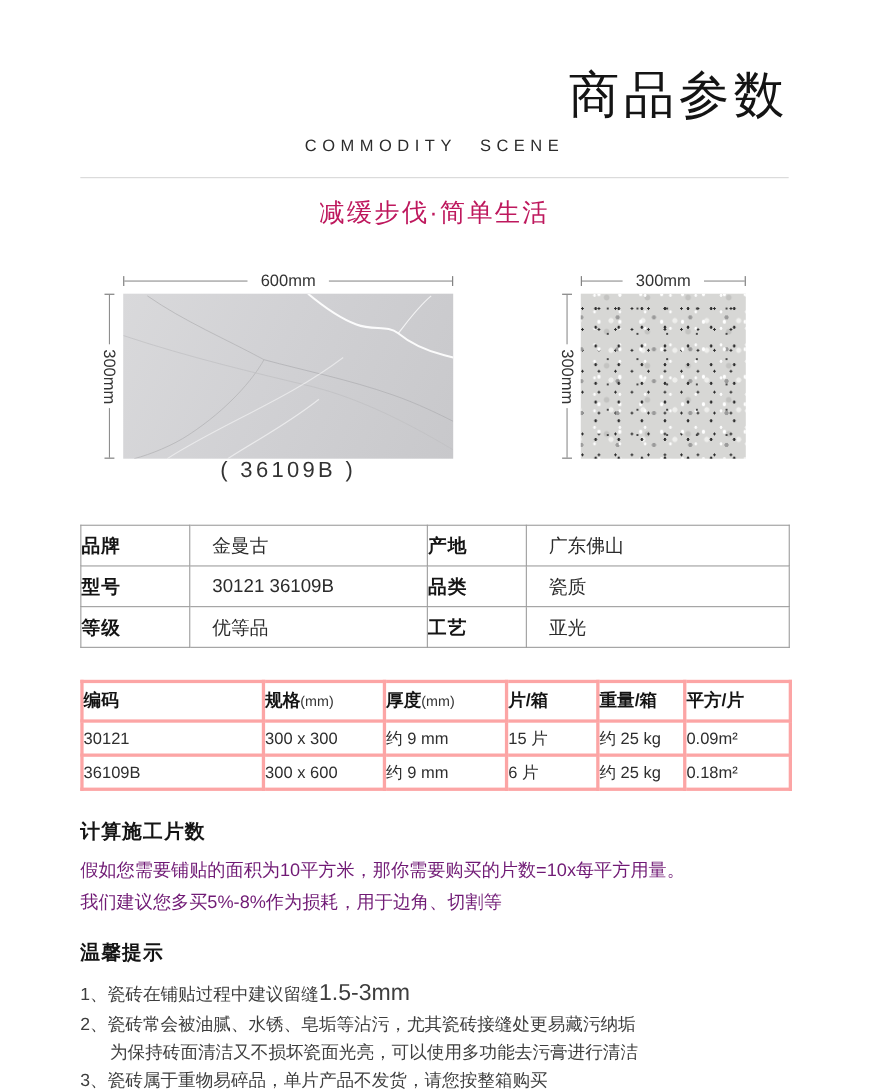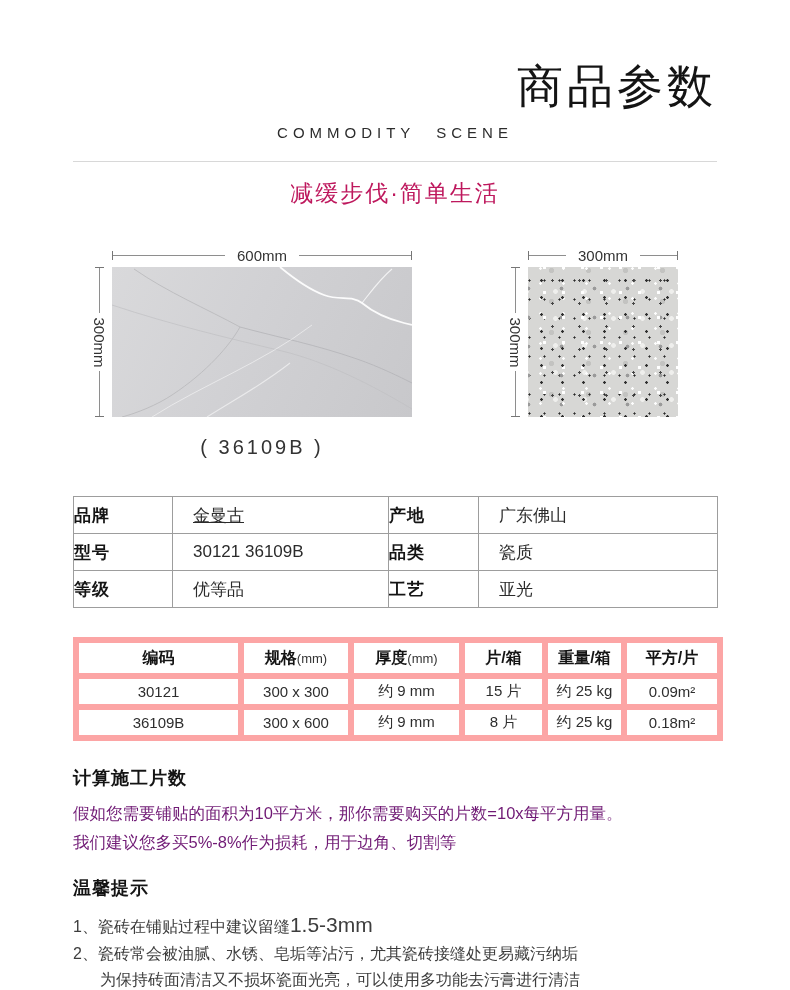--- a/index.html
+++ b/index.html
@@ -51,34 +51,34 @@
       radial-gradient(circle, #ffffff 1.4px, rgba(255,255,255,0) 1.9px),
       radial-gradient(circle, #fdfdfd 1.1px, rgba(255,255,255,0) 1.5px),
       radial-gradient(circle, #9a9a9a 1.6px, rgba(0,0,0,0) 2.2px),
       radial-gradient(circle, #2a2a2a 0.9px, rgba(0,0,0,0) 1.2px),
       radial-gradient(circle, #c3c3c1 2.2px, rgba(0,0,0,0) 3.0px),
       radial-gradient(circle, #efefed 2.0px, rgba(255,255,255,0) 2.7px);
     background-size: 21px 17px, 27px 23px, 19px 25px, 23px 15px, 33px 29px, 15px 19px, 37px 31px, 29px 27px;
     background-position: 3px 5px, 11px 2px, 7px 13px, 1px 9px, 17px 7px, 9px 4px, 5px 19px, 13px 11px;
   }
   .caption {
-    margin-left: 26px; margin-top: 19px; text-align: center;
+    margin-left: 26px; text-align: center;
     font-size: 20px; letter-spacing: 3px; color: #333;
   }
 
   
   .info-table { width: 100%; margin-top: 37px; border-collapse: collapse; table-layout: fixed; }
   .info-table td { border: 1px solid #9d9d9d; height: 37px; font-size: 17px; vertical-align: middle; }
   .info-table td.lab { font-weight: bold; color: #141414; letter-spacing: 1px; }
   .info-table td.val { padding-left: 20px; color: #2b2b2b; }
-  .col-l1 { width: 99px; } .col-v1 { width: 216px; text-decoration: underline; } .col-l2 { width: 90px; } .col-v2 { width: 239px; }
+  .col-l1 { width: 99px; } .col-v1 { width: 216px; } .col-l2 { width: 90px; } .col-v2 { width: 239px; }
 
   
   .spec-table { width: 100%; margin-top: 29px; border-collapse: collapse; table-layout: fixed; }
-  .spec-table th, .spec-table td { border: 6px solid #fca5a5; text-align: center; vertical-align: middle; }
+  .spec-table th, .spec-table td { border: 3px solid #fca5a5; text-align: left; vertical-align: middle; }
   .spec-table th { height: 36px; font-size: 16px; font-weight: bold; color: #141414; }
   .spec-table th .unit { font-weight: normal; font-size: 13px; color: #333; }
   .spec-table td { height: 31px; font-size: 15px; color: #2e2e2e; }
   .col-s1 { width: 165px; } .col-s2 { width: 110px; } .col-s3 { width: 111px; }
   .col-s4 { width: 83px; }  .col-s5 { width: 79px; }  .col-s6 { width: 96px; }
 
   
   .section { margin-top: 25px; }
   .section-heading { font-size: 18px; font-weight: bold; color: #141414; letter-spacing: 1px; }
   .section-body { margin-top: 9px; font-size: 16.5px; color: #701a75; line-height: 1.72; }
@@ -195,21 +195,21 @@
       <td>300 x 300</td>
       <td>约 9 mm</td>
       <td>15 片</td>
       <td>约 25 kg</td>
       <td>0.09m²</td>
     </tr>
     <tr>
       <td>36109B</td>
       <td>300 x 600</td>
       <td>约 9 mm</td>
-      <td>8 片</td>
+      <td>6 片</td>
       <td>约 25 kg</td>
       <td>0.18m²</td>
     </tr>
   </tbody>
     </table>
 
   <div class="section">
     <div class="section-heading">计算施工片数</div>
     <div class="section-body">
       <div>假如您需要铺贴的面积为10平方米，那你需要购买的片数=10x每平方用量。</div>

